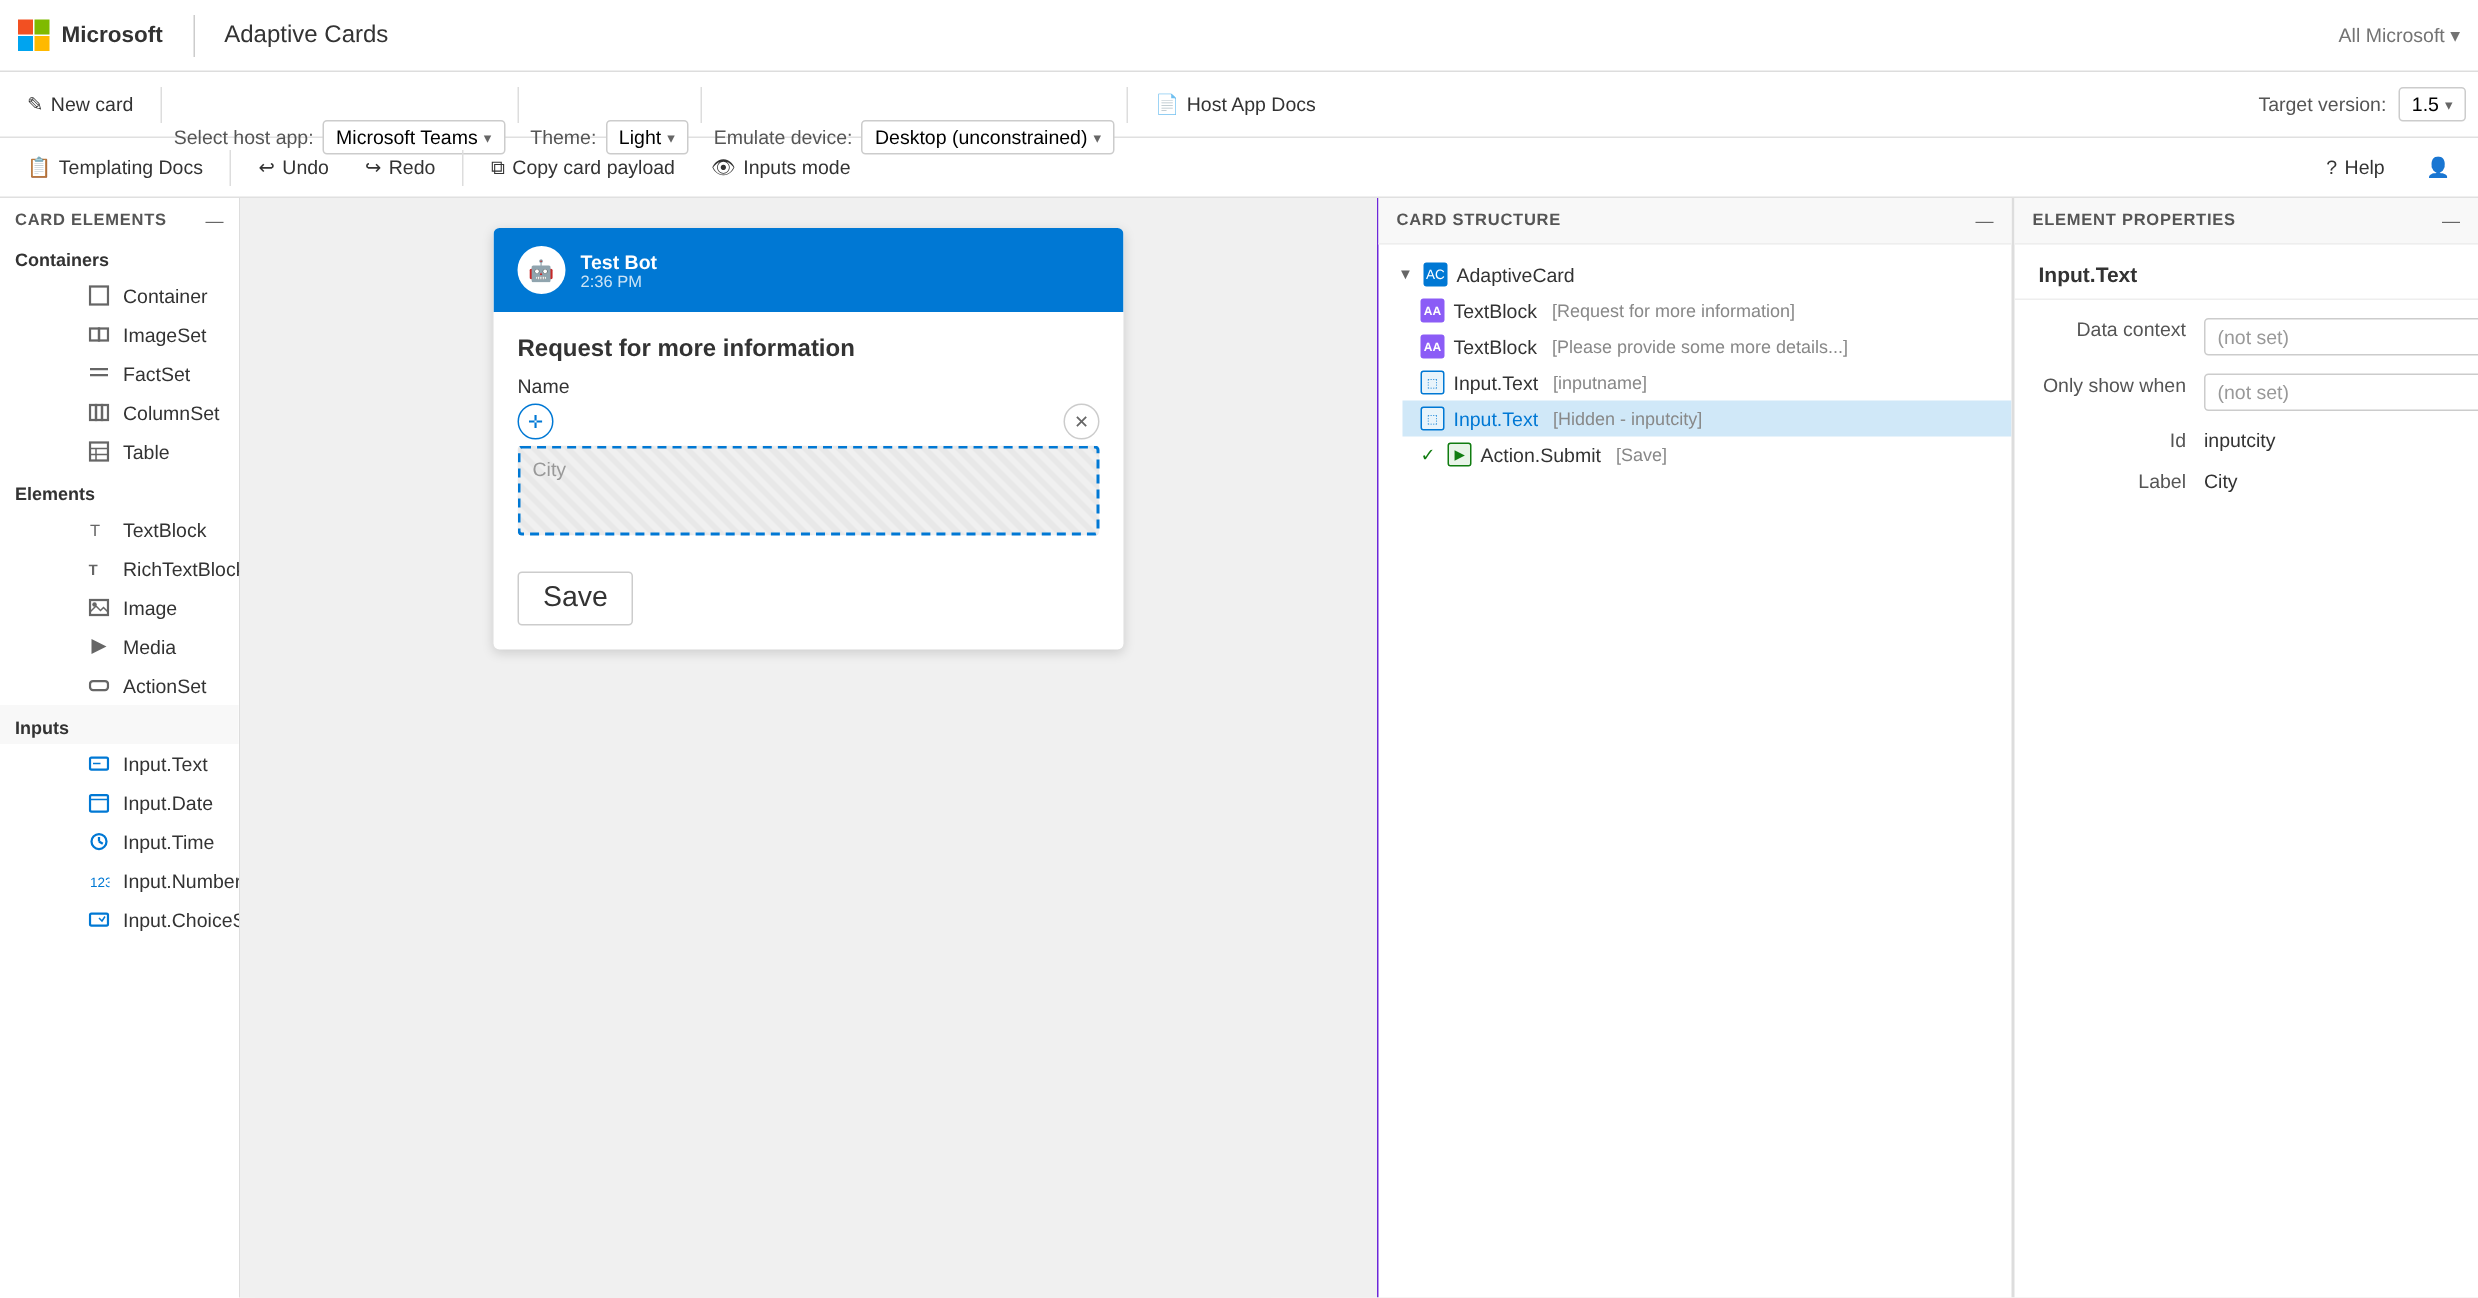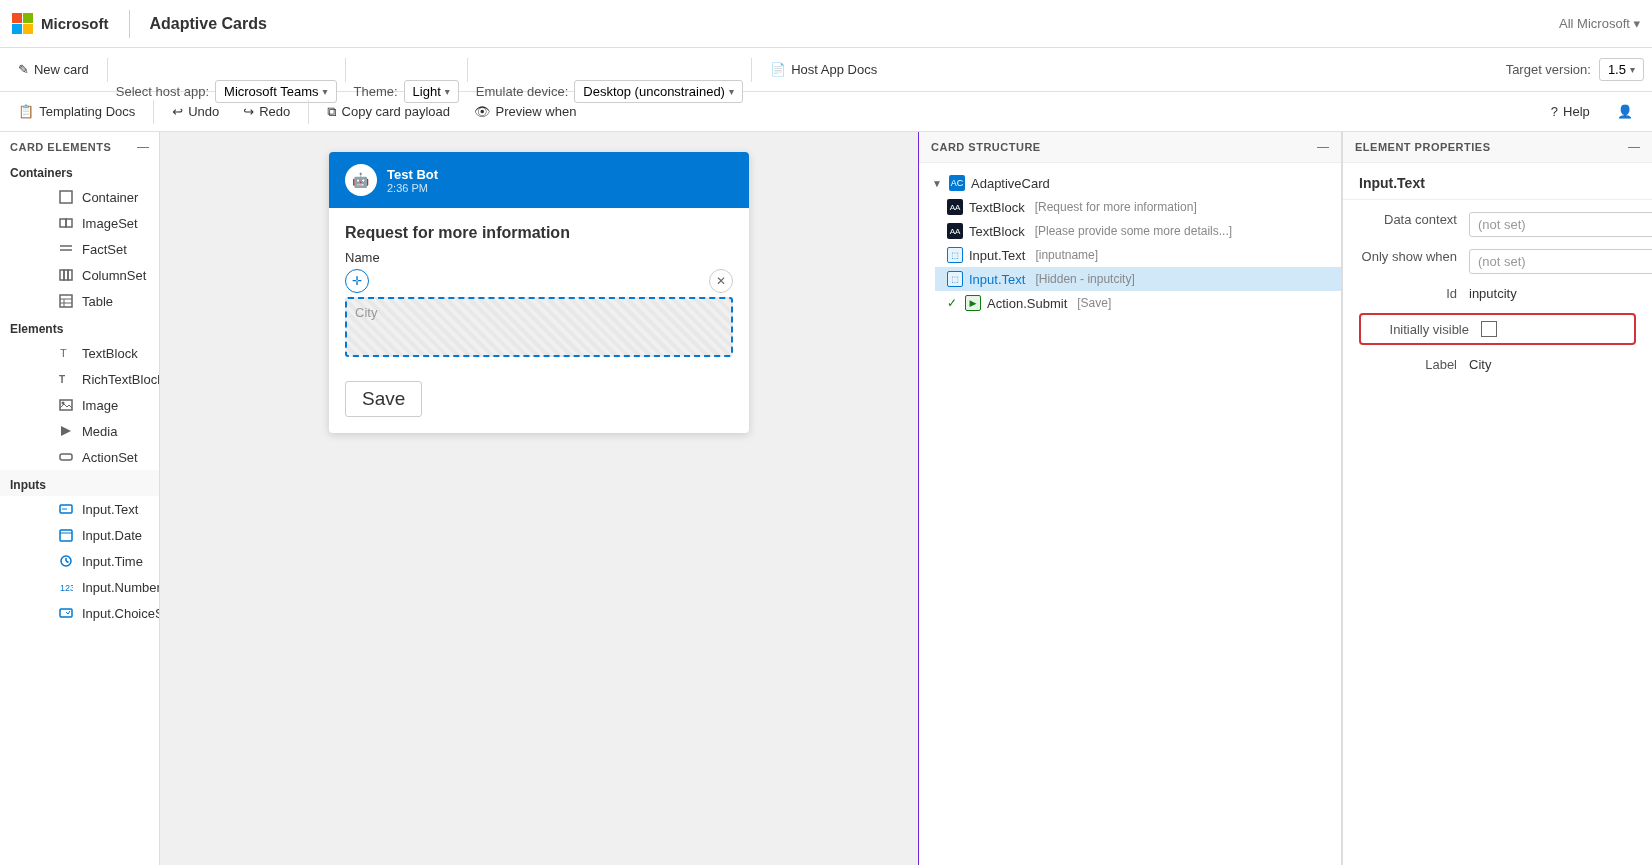--- a/index.html
+++ b/index.html
@@ -8,21 +8,21 @@
     
     .top-nav {
       display: flex; align-items: center; background: #fff; border-bottom: 1px solid #ddd;
       height: 48px; padding: 0 12px; gap: 16px;
     }
     .ms-logo { display: flex; align-items: center; gap: 8px; }
     .ms-squares { display: grid; grid-template-columns: 10px 10px; grid-template-rows: 10px 10px; gap: 1px; }
     .sq1 { background: #f25022; } .sq2 { background: #7fba00; } .sq3 { background: #00a4ef; } .sq4 { background: #ffb900; }
     .ms-text { font-size: 15px; color: #333; font-weight: 600; }
     .nav-divider { width: 1px; height: 28px; background: #ccc; margin: 0 4px; }
-    .nav-brand { font-size: 16px; font-weight: 700; color: #333; }
+    .nav-brand { font-size: 16px; font-weight: 400; color: #333; }
     .nav-links { display: flex; gap: 20px; margin-left: 8px; }
     .nav-link { font-size: 13px; color: #333; cursor: pointer; text-decoration: none; }
     .nav-right { margin-left: auto; font-size: 13px; color: #737373; cursor: pointer; }
 
     
     .toolbar {
       display: flex; align-items: center; background: #fff; border-bottom: 1px solid #e0e0e0;
       height: 44px; padding: 0 8px; gap: 4px;
     }
     .toolbar-btn {
@@ -94,21 +94,21 @@
     .panel-header { display: flex; align-items: center; justify-content: space-between; padding: 8px 12px; border-bottom: 1px solid #eee; background: #f8f8f8; }
     .panel-header-title { font-size: 11px; font-weight: 700; color: #555; text-transform: uppercase; letter-spacing: 0.5px; }
     .tree-area { flex: 1; overflow-y: auto; padding: 8px 0; }
     .tree-item { display: flex; align-items: center; gap: 6px; padding: 4px 12px; cursor: pointer; font-size: 13px; color: #333; }
     .tree-item.selected { background: #d0e8f8; }
     .tree-item.selected .tree-label { color: #0078d4; font-weight: 500; }
     .tree-indent { margin-left: 16px; }
     .tree-expand { width: 12px; height: 12px; display: flex; align-items: center; justify-content: center; font-size: 10px; color: #666; }
     .tree-icon { width: 16px; height: 16px; background: #ddd; border-radius: 2px; display: flex; align-items: center; justify-content: center; font-size: 9px; color: #555; flex-shrink: 0; }
     .tree-icon.blue { background: #0078d4; color: #fff; }
-    .tree-icon.aa { background: #0f172a; color: #fff; font-size: 8px; font-weight: 400; }
+    .tree-icon.aa { background: #8b5cf6; color: #fff; font-size: 8px; font-weight: 700; }
     .tree-icon.input { background: #e8f4fb; border: 1px solid #0078d4; color: #0078d4; font-size: 8px; }
     .tree-icon.action { background: #e8f4e8; border: 1px solid #107c10; color: #107c10; font-size: 9px; }
     .tree-label { font-size: 13px; }
     .tree-sublabel { font-size: 12px; color: #888; margin-left: 4px; }
     .tree-check { color: #107c10; margin-right: 2px; font-size: 12px; }
 
     
     .properties-panel { width: 310px; background: #fff; border-left: 1px solid #ddd; display: flex; flex-direction: column; flex-shrink: 0; }
     .prop-title { font-size: 14px; font-weight: 700; color: #333; padding: 12px 16px 8px; border-bottom: 1px solid #eee; }
     .prop-body { padding: 12px 16px; flex: 1; overflow-y: auto; }
@@ -203,21 +203,21 @@
     <span>↪</span>
     <span>Redo</span>
   </button>
   <div class="toolbar-divider"></div>
   <button class="toolbar-btn">
     <span>⧉</span>
     <span>Copy card payload</span>
   </button>
   <button class="toolbar-btn">
     <span>👁</span>
-    <span>Preview when</span>
+    <span>Inputs mode</span>
   </button>
   <div style="margin-left:auto; display:flex; align-items:center; gap:8px;">
     <button class="toolbar-btn">
       <span>?</span>
       <span>Help</span>
     </button>
     <button class="toolbar-btn">
       <span>👤</span>
     </button>
   </div>
@@ -459,24 +459,20 @@
           <input class="prop-input" value="(not set)" style="color: rgb(153, 153, 153);" readonly="">
 
         </div>
       </div>
 
       <div class="prop-row">
         <span class="prop-label">Id</span>
         <span class="prop-value">inputcity</span>
       </div>
 
-      <div class="prop-checkbox-row">
-        <span class="prop-checkbox-label">Initially visible</span>
-        <div class="prop-checkbox"></div>
-      </div>
 
       <div class="prop-row">
         <span class="prop-label">Label</span>
         <span class="prop-value">City</span>
       </div>
     </div>
   </div>
 
 </div>
 

